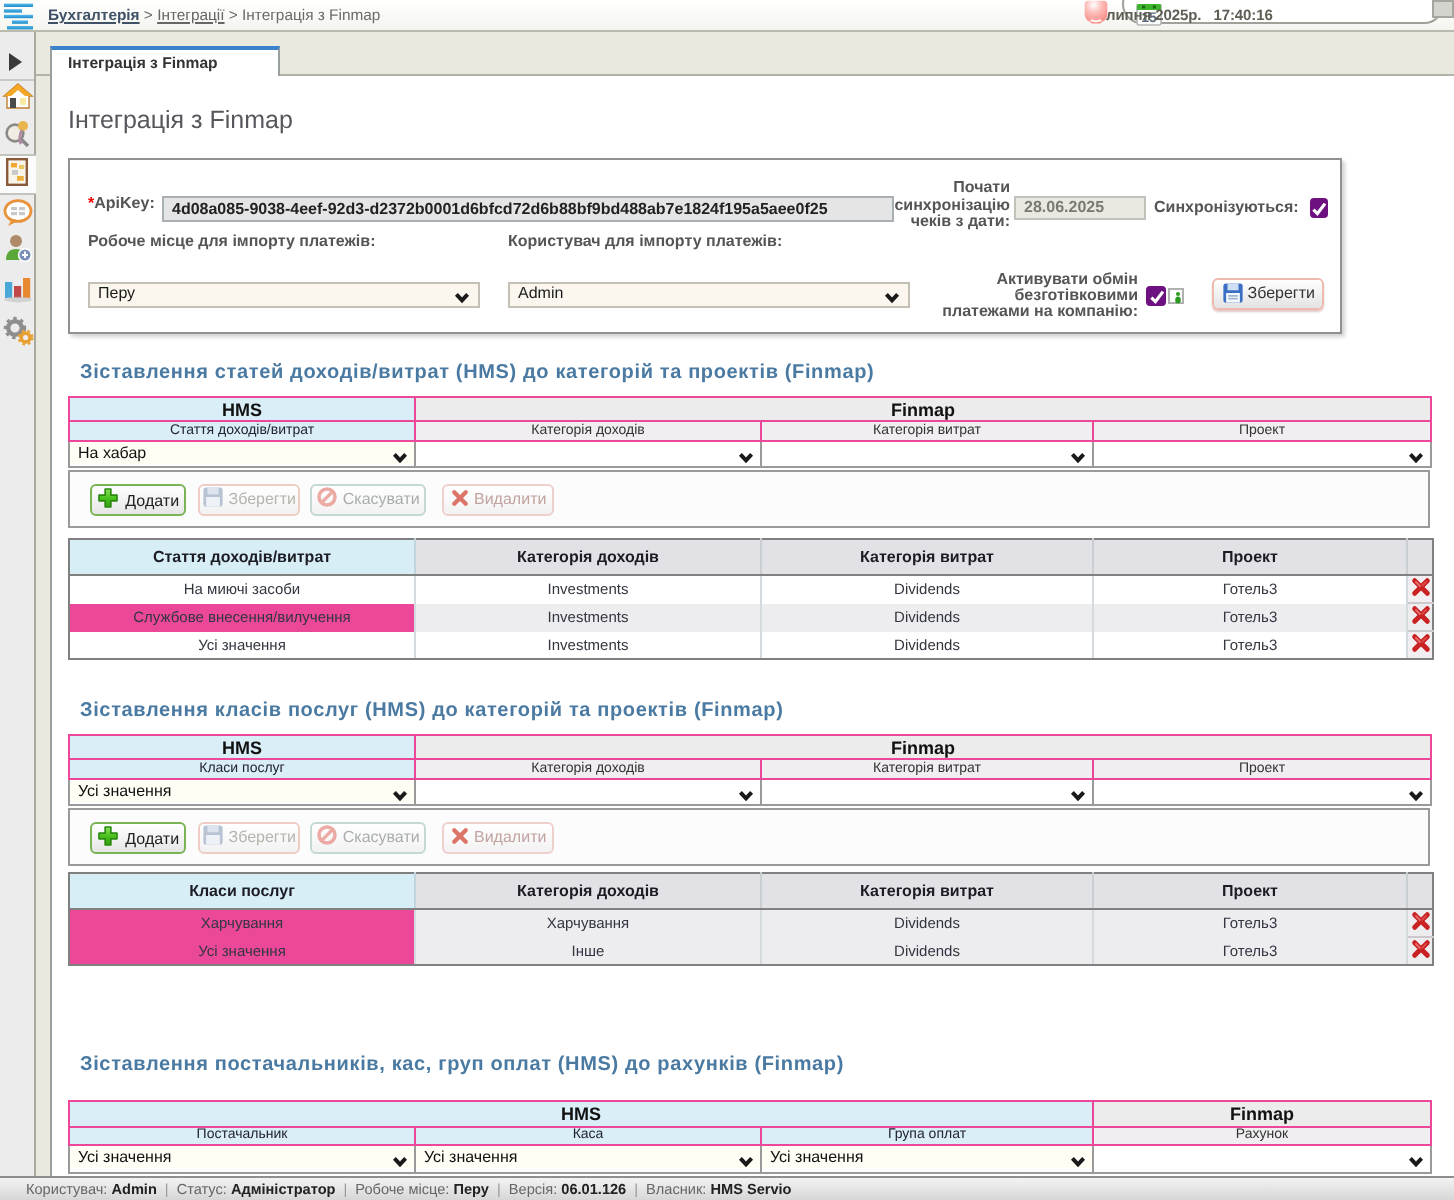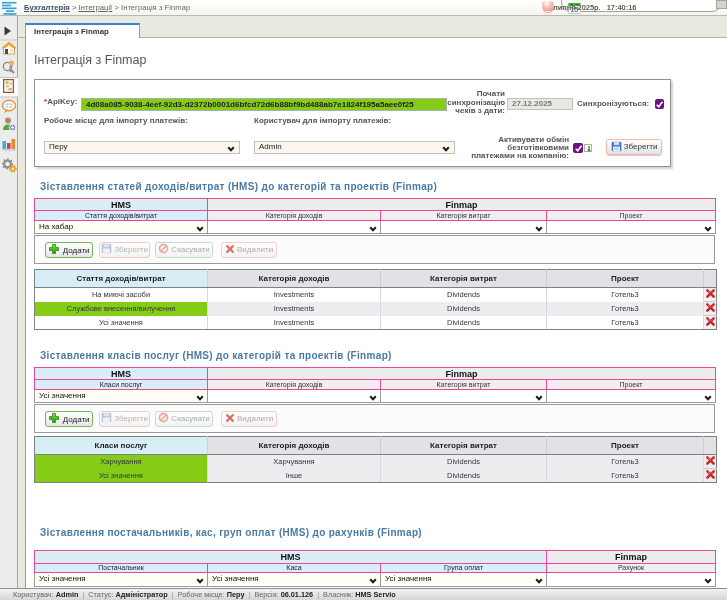--- a/index.html
+++ b/index.html
@@ -17,21 +17,21 @@
 #panel{left:25px;top:38px;width:702px;height:550px;background:#fff;border-left:1px solid #9aa0a2}
 
 #sidebar{left:0;top:16px;width:18px;height:572px;background:#ececec;border-right:1px solid #a9a9a1;z-index:10}
 
 h1{position:absolute;left:34px;top:53px;font-size:12.5px;font-weight:400;color:#56565c}
 .sech{position:absolute;left:40px;font-size:10px;font-weight:bold;color:#4a7aa2;letter-spacing:0.32px}
 
 #formbox{left:34px;top:79px;width:637px;height:88px;background:#fff;border:1px solid #919191;box-shadow:1.5px 1.5px 2px rgba(0,0,0,.18)}
 .lbl{position:absolute;font-size:8px;font-weight:bold;color:#555}
 .star{color:#e00;}
-#apikey{left:81px;top:98px;width:366px;height:13px;border:1px solid #a9b0b4;font-size:8px;font-weight:bold;color:#222;line-height:11px;padding-left:4px;background:#84cc16}
+#apikey{left:81px;top:98px;width:366px;height:13px;border:1px solid #a9b0b4;font-size:8px;font-weight:bold;color:#222;line-height:11px;padding-left:4px;background:#e5e5e5}
 #dateinp{left:507px;top:98px;width:66px;height:12px;border:1px solid #c2c2ba;background:#e9e9e2;font-size:8px;font-weight:bold;color:#7a7a74;line-height:10px;padding-left:4px}
 .cb{position:absolute;width:9.5px;height:9.5px;background:#6d1181;border-radius:2px}
 .cb svg{position:absolute;left:0.5px;top:0.5px}
 .sel{position:absolute;height:12.5px;border:1px solid #c4c0b6;background:#fbf7ef;font-size:8px;color:#1a1a1a;line-height:10.5px;padding-left:4px;white-space:nowrap;overflow:hidden}
 .sel .ar{position:absolute;right:4px;top:3px}
 
 .savebtn{position:absolute;border:1px solid #f0b9ad;border-radius:3px;background:linear-gradient(#ffffff,#e3e3e3);box-shadow:0 1px 1px rgba(180,120,120,.4)}
 
 .etab{position:absolute;left:34px;width:681px;border-collapse:collapse;table-layout:fixed;border:1.5px solid #7d7d7d}
 .etab td{border:1px solid #ec4899;font-size:7px;color:#223;text-align:center;overflow:hidden;white-space:nowrap}
@@ -51,21 +51,21 @@
 .btn.dis2{border:1px solid #c3d9d2;color:#a9aeab;background:linear-gradient(#ffffff,#f2f2f2)}
 .btn.dis3{border:1px solid #efd0cc;color:#c2a3a0;background:linear-gradient(#ffffff,#f2f2f2)}
 
 .dtab{position:absolute;left:34px;width:682px;border-collapse:collapse;table-layout:fixed;border:1px solid #808080}
 .dtab th{background:#e2e2e6;border:1px solid #808080;border-left:1px solid #c9ced2;border-right:1px solid #c9ced2;font-size:8px;color:#1c1c24;height:18px}
 .dtab th:first-child{background:#d8eef7;border-left:1px solid #808080;border-right:1px solid #c2d4dc}
 .dtab th.xh{border-right:1px solid #808080;background:#e2e2e6}
 .dtab td{font-size:7.5px;color:#333640;text-align:center;height:14px;border-left:1px solid #d4dade;border-right:1px solid #d4dade;white-space:nowrap;overflow:hidden}
 .dtab td:first-child{border-left:1px solid #808080}
 .dtab tr.alt td{background:#ededf0}
-.dtab tr.alt td:first-child{background:#84cc16}
+.dtab tr.alt td:first-child{background:#ec4899}
 .dtab td.x{background:#f2eef2;border:1px solid #ccc8cc;border-right:1px solid #808080;padding:0;text-align:center}
 .dtab tr:last-child td{border-bottom:1px solid #808080}
 
 #status{left:0;top:588px;width:727px;height:12px;padding-left:13px;background:linear-gradient(#f3f3f3,#d6d6d6);border-top:1px solid #8e8e8e;z-index:40;font-size:7.3px;color:#666;line-height:11px;white-space:nowrap}
 #status b{color:#222}
 #status .sep{color:#999;margin:0 4px}
 </style></head>
 <body>
 <div class="abs" id="outerbg"></div>
 <div class="abs" id="panel"></div>
@@ -162,21 +162,21 @@
         <circle cx="10.8" cy="9.8" r="3.4" fill="none" stroke="#e8a030" stroke-width="1.2" stroke-dasharray="1.3 1.5"></circle>
       </g>
 </svg></div>
 <div class="abs" id="status"><span>Користувач:</span> <b>Admin</b><span class="sep">|</span>Статус: <b>Адміністратор</b><span class="sep">|</span>Робоче місце: <b>Перу</b><span class="sep">|</span>Версія: <b>06.01.126</b><span class="sep">|</span>Власник: <b>HMS Servio</b></div>
 <h1>Інтеграція з Finmap</h1>
 
 <div class="abs" id="formbox"></div>
 <div class="lbl" style="left:44px;top:97px"><span class="star">*</span>ApiKey:</div>
 <div class="abs" id="apikey">4d08a085-9038-4eef-92d3-d2372b0001d6bfcd72d6b88bf9bd488ab7e1824f195a5aee0f25</div>
 <div class="lbl" style="left:405px;top:90px;width:100px;text-align:right;line-height:8.5px">Почати<br>синхронізацію<br>чеків з дати:</div>
-<div class="abs" id="dateinp">27.12.2025</div>
+<div class="abs" id="dateinp">28.06.2025</div>
 <div class="lbl" style="left:577px;top:99px">Синхронізуються:</div>
 <div class="cb" style="left:654.5px;top:99px">
     <svg width="9" height="9" viewBox="0 0 9 9">
       <path d="M1.7 4.8 L3.7 6.8 L7.5 1.8" stroke="#fff" stroke-width="1.6" fill="none"></path>
     </svg>
   </div>
 <div class="lbl" style="left:44px;top:116px">Робоче місце для імпорту платежів:</div>
 <div class="lbl" style="left:254px;top:116px">Користувач для імпорту платежів:</div>
 <div class="sel" style="left:44px;top:141px;width:196px">Перу<span class="ar"><svg width="8" height="6" viewBox="0 0 8 6">
         <path d="M1.2 1.2 L4 4.2 L6.8 1.2" stroke="#1a1a1a" stroke-width="2" fill="none"></path>

